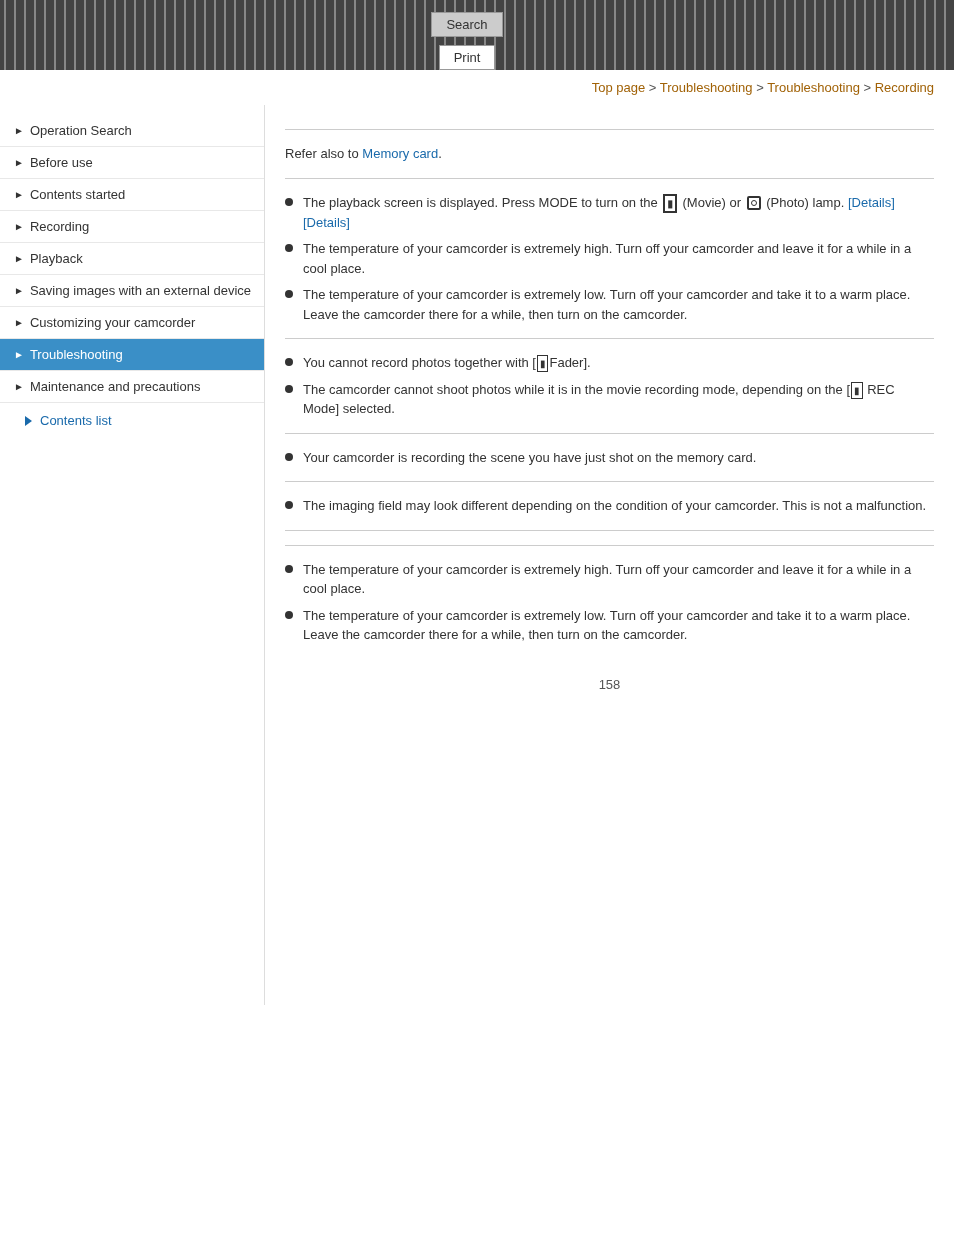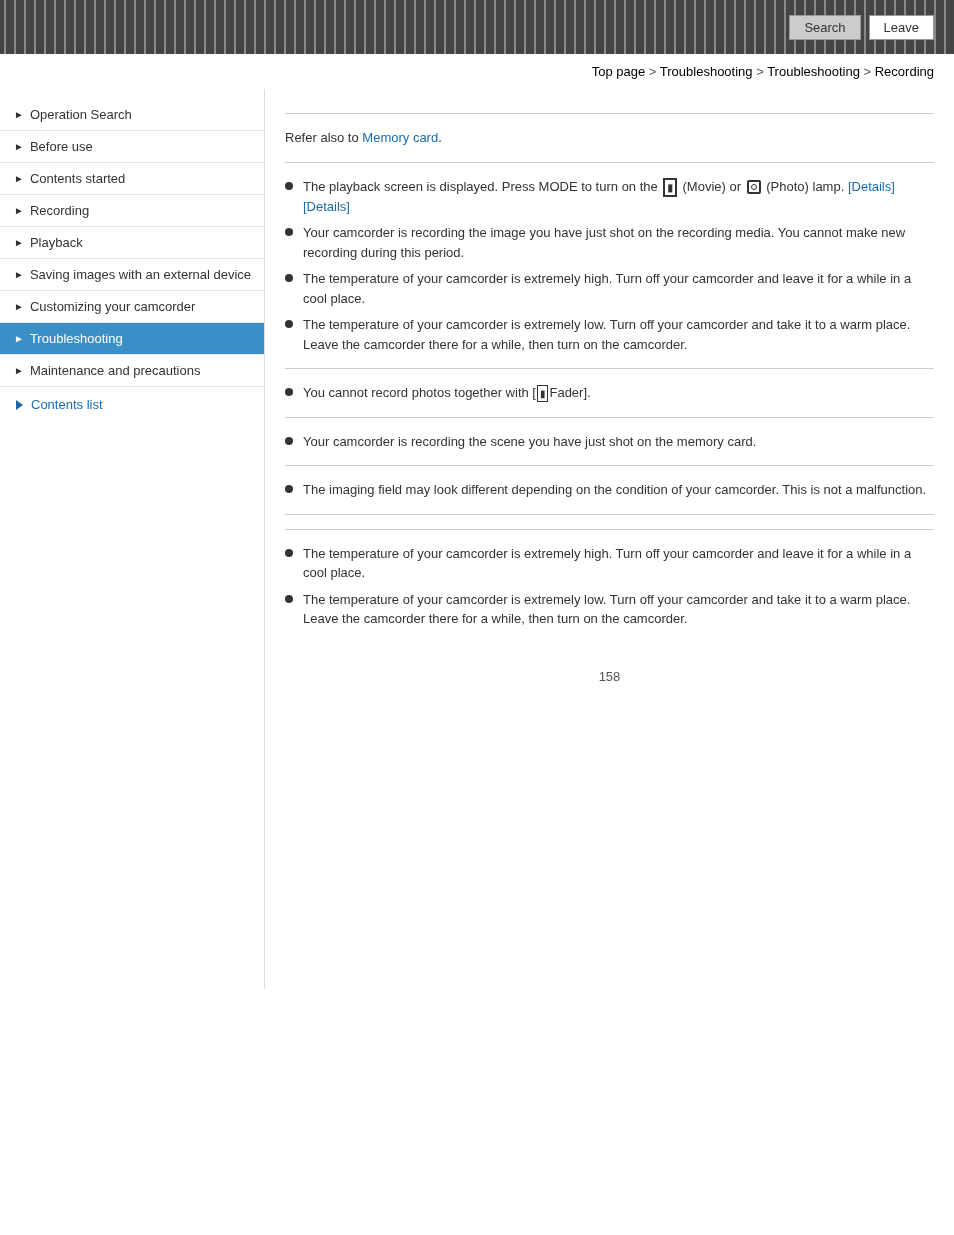--- a/index.html
+++ b/index.html
@@ -6,26 +6,27 @@
     body { font-family: Arial, sans-serif; font-size: 13px; color: #333; background: #fff; width: 954px; }
 
     
     .header {
       background: repeating-linear-gradient(
         90deg,
         #444 0px, #444 4px,
         #888 4px, #888 6px,
         #444 6px, #444 10px
       );
-      height: 54px;
+      height: 70px;
       display: flex;
       align-items: center;
       justify-content: flex-end;
       padding-right: 20px;
       gap: 8px;
+      flex-direction: column;
     }
     .header-search-btn {
       background: #ccc;
       border: 1px solid #999;
       padding: 4px 14px;
       font-size: 13px;
       cursor: pointer;
       color: #333;
     }
     .header-print-btn {
@@ -37,21 +38,21 @@
       color: #333;
     }
 
     
     .breadcrumb {
       text-align: right;
       padding: 10px 20px 10px 0;
       font-size: 13px;
       color: #1a6aab;
     }
-    .breadcrumb a { color: #000000; text-decoration: none; }
+    .breadcrumb a { color: #a16207; text-decoration: none; }
     .breadcrumb span { color: #555; }
 
     
     .main-layout {
       display: flex;
       min-height: 900px;
     }
 
     
     .sidebar {
@@ -75,21 +76,21 @@
     }
     .sidebar-arrow {
       margin-right: 6px;
       font-size: 10px;
       color: inherit;
     }
     .sidebar-item.active .sidebar-arrow { color: #fff; }
     .sidebar-contents-link {
       display: flex;
       align-items: center;
-      padding: 10px 10px 10px 12px;
+      padding: 10px 10px 10px 21px;
       color: #1a6aab;
       cursor: pointer;
       font-size: 13px;
     }
     .sidebar-contents-link span { margin-left: 4px; }
     .arrow-right-icon {
       display: inline-block;
       width: 0;
       height: 0;
       border-top: 5px solid transparent;
@@ -171,31 +172,31 @@
       display: inline-block;
       border: 1px solid #333;
       font-size: 10px;
       padding: 0 2px;
       vertical-align: middle;
       margin: 0 1px;
     }
 
     .page-number {
       text-align: center;
-      margin-top: 38px;
+      margin-top: 30px;
       color: #555;
       font-size: 13px;
     }
   </style>
 </head>
 <body>
 
 <div class="header">
   <button class="header-search-btn">Search</button>
-  <button class="header-print-btn">Leave</button>
+  <button class="header-print-btn">Print</button>
 </div>
 
 <div class="breadcrumb">
   <a href="#">Top page</a><span> &gt; </span><a href="#">Troubleshooting</a><span> &gt; </span><a href="#">Troubleshooting</a><span> &gt; </span><a href="#">Recording</a>
 </div>
 
 <div class="main-layout">
 
   <div class="sidebar">
     <div class="sidebar-item">
@@ -258,38 +259,38 @@
           <span class="icon-movie">▮</span>
           (Movie) or
           <span class="icon-photo"></span>
           (Photo) lamp.
           <a href="#">[Details]</a>
           <a href="#">[Details]</a>
         </div>
       </div>
       <div class="bullet-item">
         <div class="bullet-dot"></div>
-        <div class="bullet-text">Your camcorder is recording the image you have just shot on the recording media. You cannot make new recording during this period.</div>
-      </div>
-      <div class="bullet-item">
-        <div class="bullet-dot"></div>
         <div class="bullet-text">The temperature of your camcorder is extremely high. Turn off your camcorder and leave it for a while in a cool place.</div>
       </div>
       <div class="bullet-item">
         <div class="bullet-dot"></div>
         <div class="bullet-text">The temperature of your camcorder is extremely low. Turn off your camcorder and take it to a warm place. Leave the camcorder there for a while, then turn on the camcorder.</div>
       </div>
     </div>
 
     <hr class="section-divider">
 
     <div class="bullet-section">
       <div class="bullet-item">
         <div class="bullet-dot"></div>
         <div class="bullet-text">You cannot record photos together with [<span class="icon-rec">▮</span>Fader].</div>
+      </div>
+      <div class="bullet-item">
+        <div class="bullet-dot"></div>
+        <div class="bullet-text">The camcorder cannot shoot photos while it is in the movie recording mode, depending on the [<span class="icon-rec">▮</span> REC Mode] selected.</div>
       </div>
     </div>
 
     <hr class="section-divider">
 
     <div class="bullet-section">
       <div class="bullet-item">
         <div class="bullet-dot"></div>
         <div class="bullet-text">Your camcorder is recording the scene you have just shot on the memory card.</div>
       </div>

